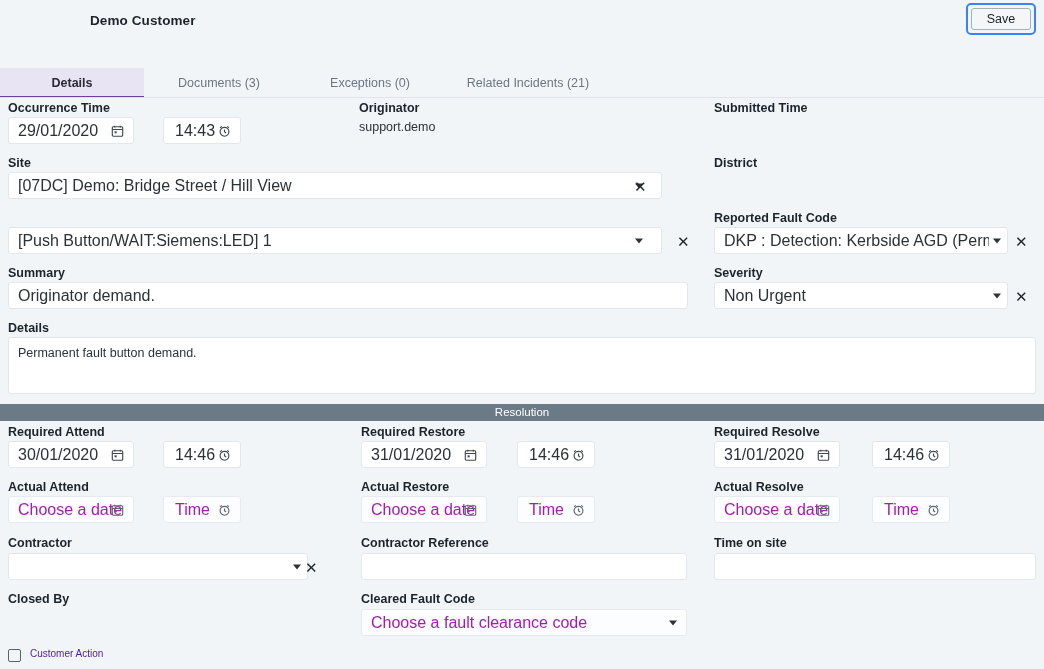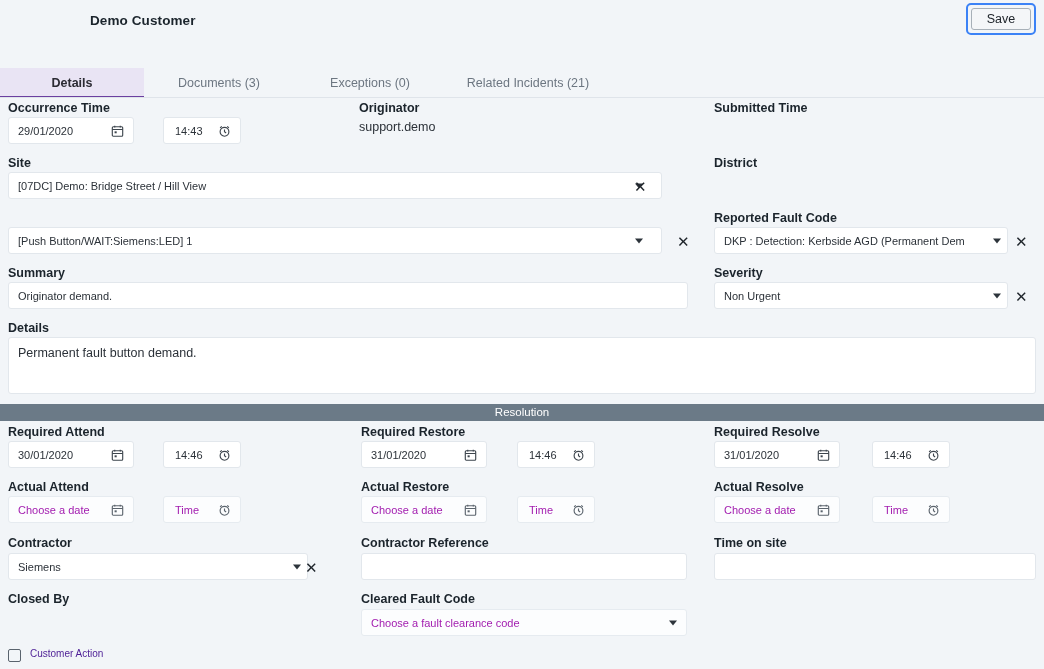--- a/index.html
+++ b/index.html
@@ -67,21 +67,21 @@
   .static-val {
     position: absolute; font-size: 12.5px; color: #2b3138; white-space: nowrap;
   }
   .box {
     position: absolute; background: #ffffff; border: 1px solid #e2e7ec;
     border-radius: 3px;
   }
   .box.muted { background: #fcfdfe; border-color: #e6ebf0; }
   .box-text {
     position: absolute; left: 9px; top: 50%; transform: translateY(-50%);
-    font-size: 11px; color: #2b3138; white-space: nowrap; overflow: hidden;
+    font-size: 16px; color: #2b3138; white-space: nowrap; overflow: hidden;
   }
   .box-text.ph { color: #a21caf; }
   .box-text.right-pad { right: 40px; }
 
   .date-box { height: 27px; }
   .time-box { height: 27px; }
 
   .ico {
     position: absolute; top: 50%; transform: translateY(-50%);
     display: block; color: #3d454d;
@@ -367,21 +367,20 @@
         <circle cx="8" cy="9" r="5.4"></circle>
           <path d="M8 6.2V9l2 1.4"></path>
         <path d="M2.6 4.2L4.6 2.3"></path>
           <path d="M13.4 4.2L11.4 2.3"></path>
       </svg>
     </span>
   </div>
 
   <div class="lbl" style="left:8px; top:536px;">Contractor</div>
   <div class="box" style="left:8px; top:553px; width:300px; height:27px;">
-    <span class="box-text right-pad" style="right:18px;">Siemens</span>
     <span class="caret" style="right:6px;"></span>
   </div>
   <span class="xbtn" style="left:305px; top:567px;">✕</span>
 
   <div class="lbl" style="left:361px; top:536px;">Contractor Reference</div>
   <div class="box" style="left:361px; top:553px; width:326px; height:27px;">
     <span class="box-text"></span>
   </div>
 
   <div class="lbl" style="left:714px; top:536px;">Time on site</div>

